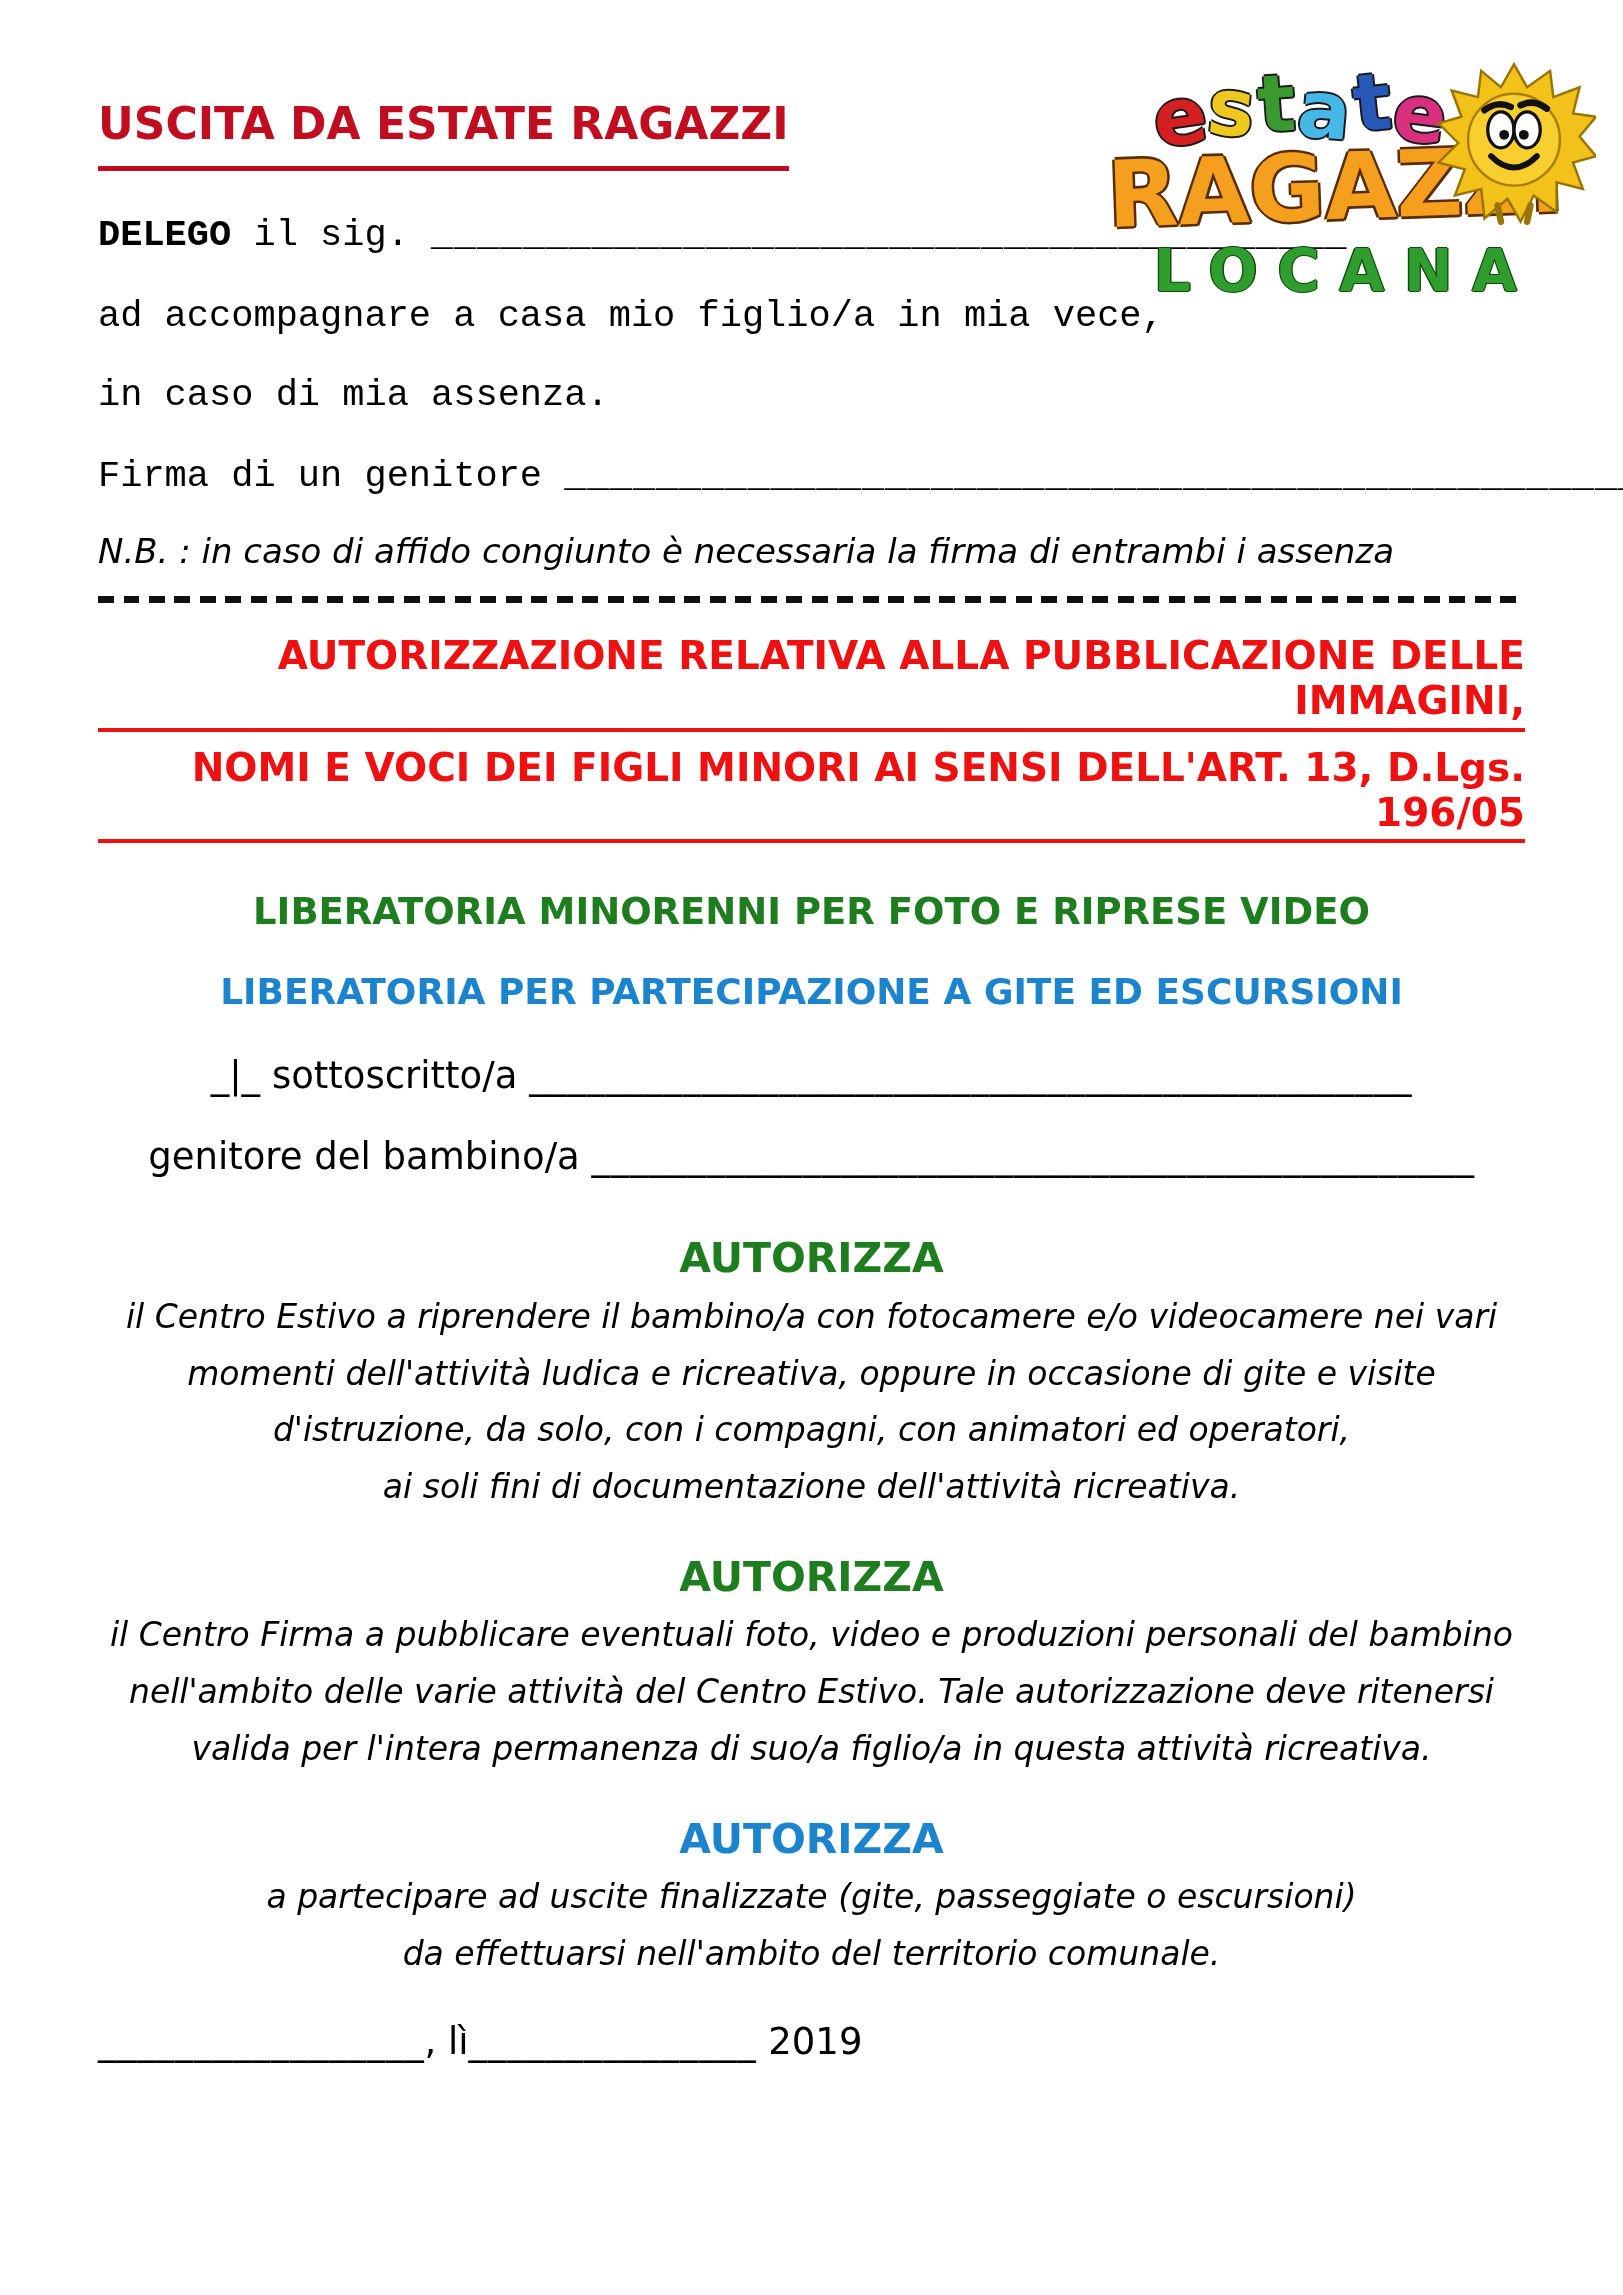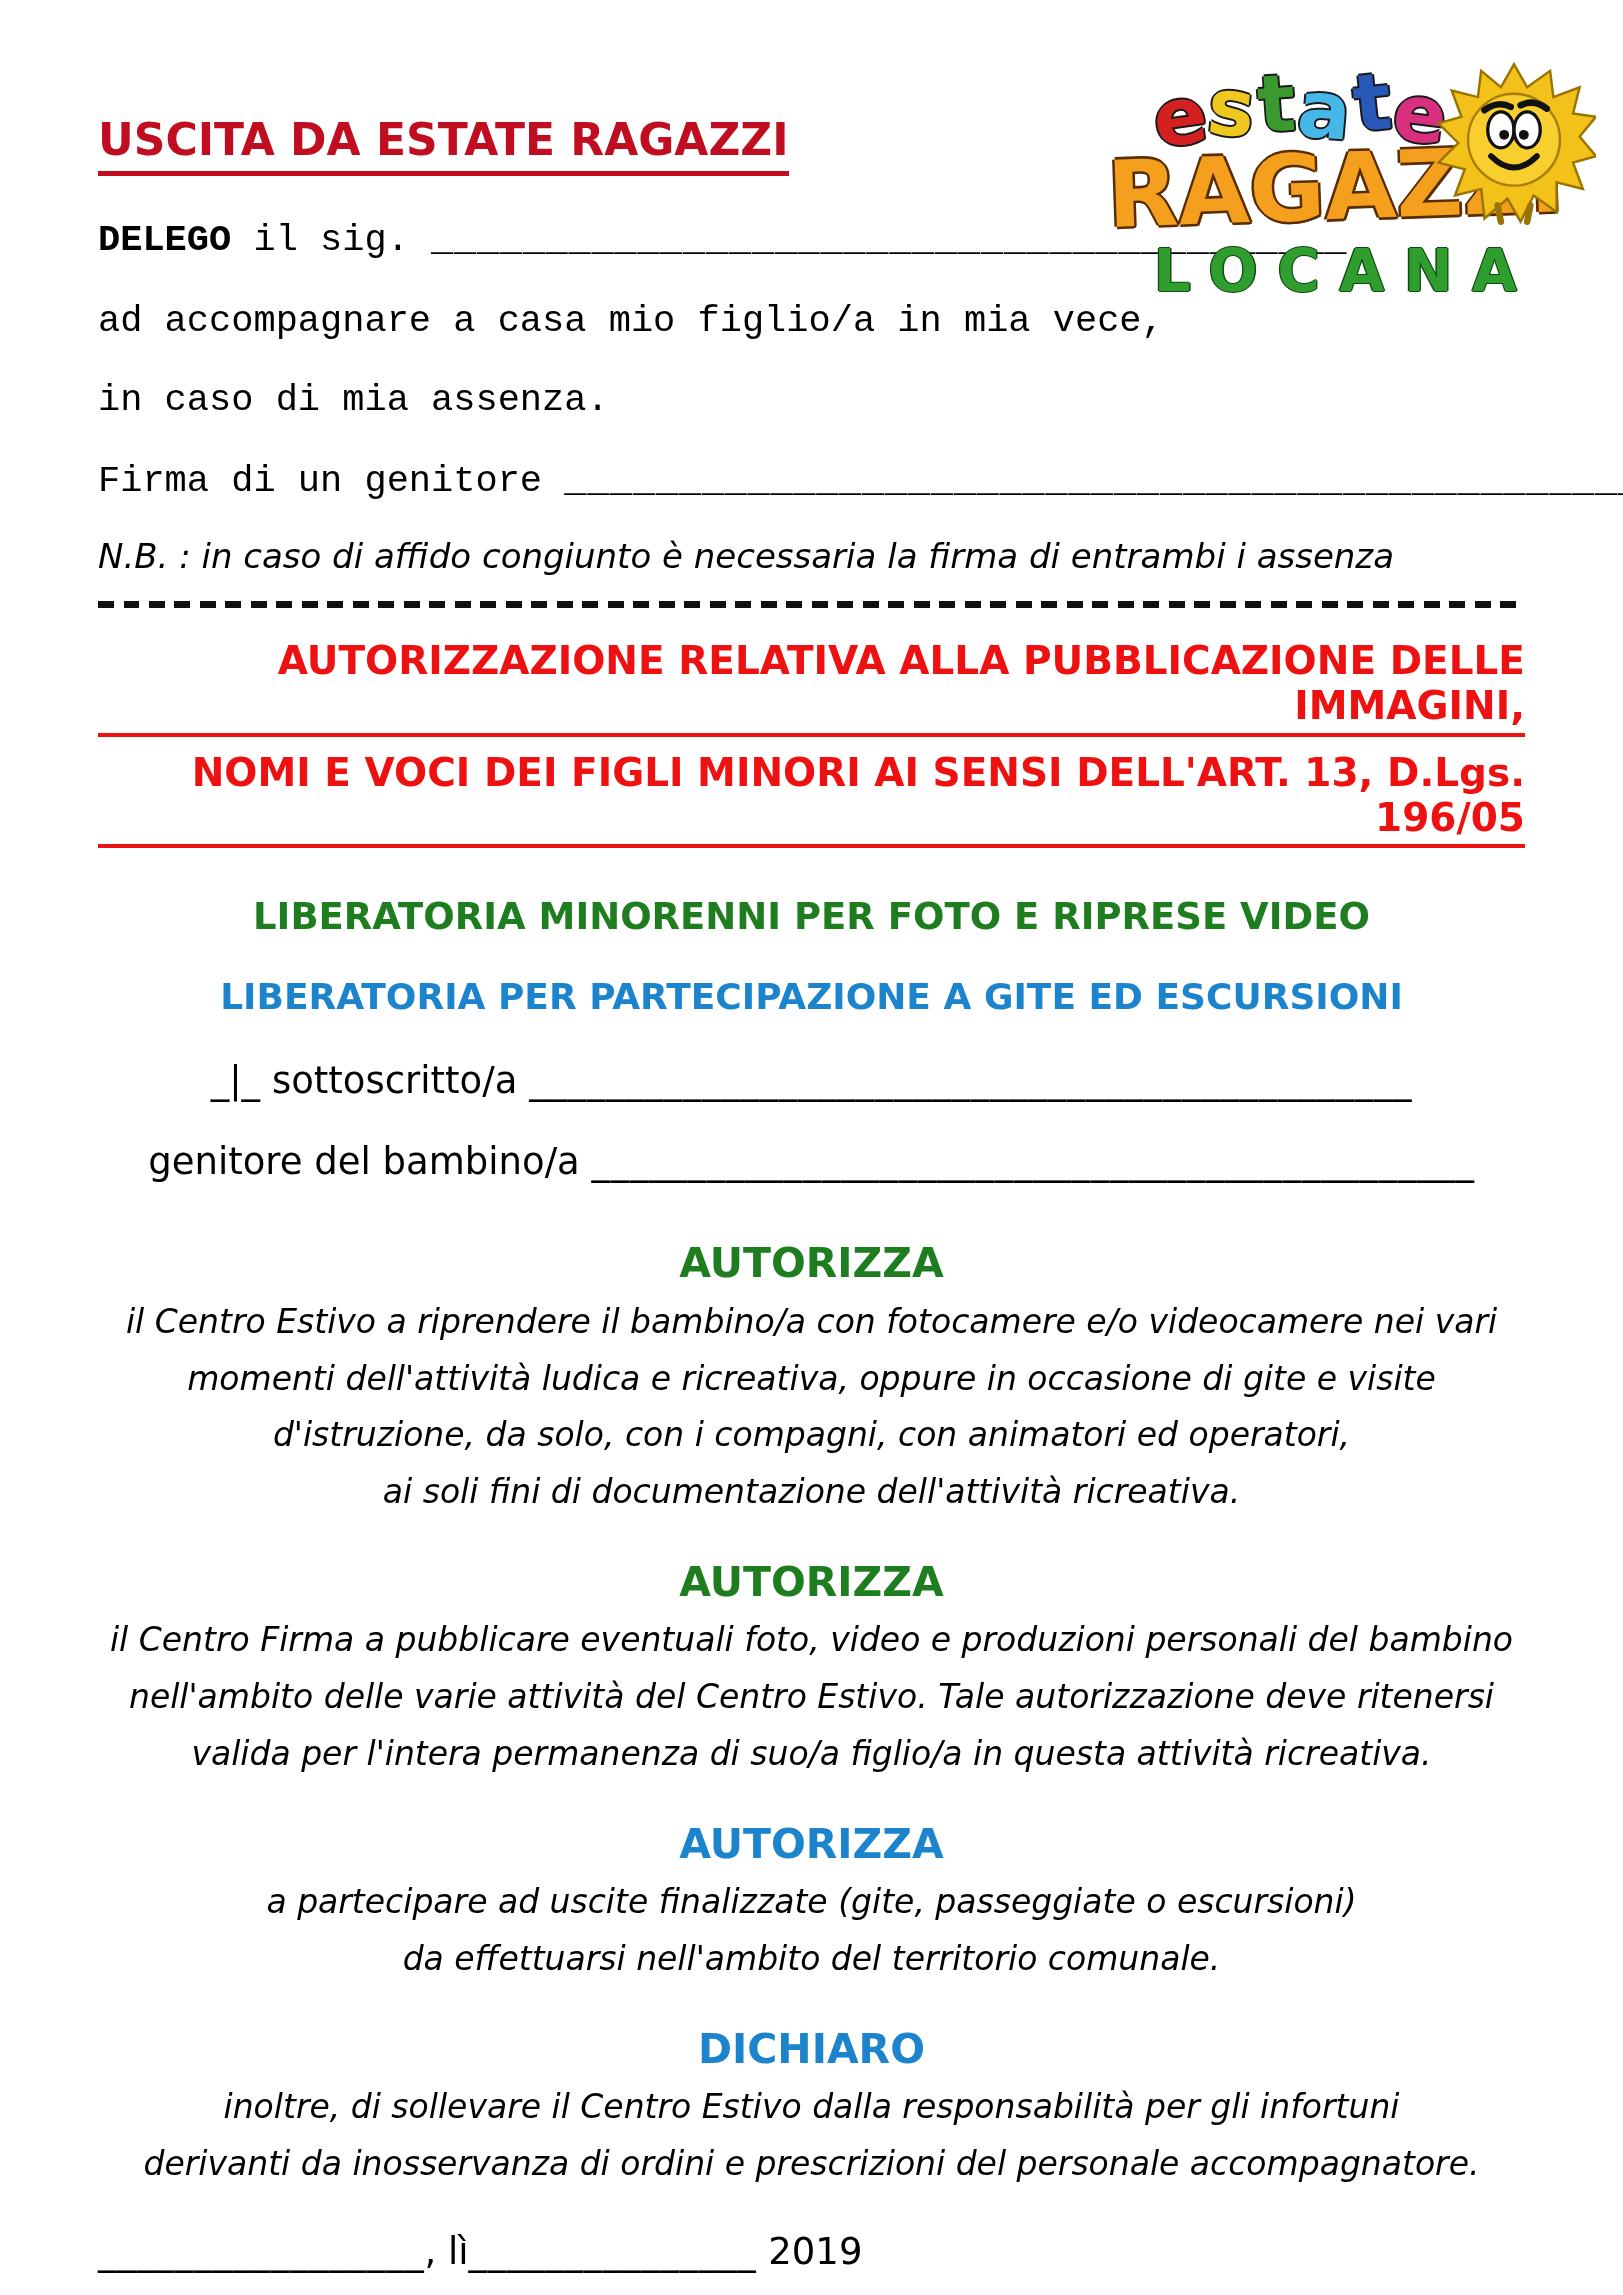--- a/index.html
+++ b/index.html
@@ -25,21 +25,21 @@
   .estate span:nth-child(6){ color:#d8307f; transform:rotate(7deg) translateY(6.5px); }
   .ragazzi{ font-size:92px; font-weight:bold; line-height:1; margin-top:-6.5px; margin-left:-39px;
             color:#f59f1f; transform:rotate(-2deg);
             text-shadow:2.6px 0 #5a2d00,-2.6px 0 #5a2d00,0 2.6px #5a2d00,0 -2.6px #5a2d00,2px 2px #5a2d00; }
   .locana{ font-size:58px; font-weight:bold; letter-spacing:19.6px; margin-top:3.9px; margin-left:-19.6px;
            color:#2f9e2f; text-shadow:1.3px 0 #0f4a0f,-1.3px 0 #0f4a0f,0 1.3px #0f4a0f,0 -1.3px #0f4a0f; }
   .sun{ position:absolute; right:-11.8px; top:-7.9px; width:164px; height:164px; }
 
   
   .t-title{ display:inline-block; font-size:44px; font-weight:bold; color:#c00d20;
-            border-bottom:5.2px solid #c00d20; padding-bottom:6px; margin-bottom:43px;margin-top:16px; }
+            border-bottom:5.2px solid #c00d20; padding-bottom:17px; margin-bottom:43px; }
   .row{ font-size:37px; white-space:nowrap;font-family:Liberation Mono, monospace; }
   .bold{ font-weight:bold; }
   .blank{ letter-spacing:0.7px; color:#000; }
   .mb-delego{ margin-bottom:39px; }
   .mb-acc{ margin-bottom:37px; }
   .mb-ass{ margin-bottom:39px; }
   .mb-firma{ margin-bottom:34px; }
   .nb{ font-size:34px; font-style:italic; margin-bottom:25px; }
   .div-bold{ height:7.2px; width:100%;
              background:repeating-linear-gradient(90deg,#111 0 15.7px,transparent 15.7px 25.5px);
@@ -147,26 +147,19 @@
   </div>
 
   <div class="sec">
     <h3 class="h-blue">AUTORIZZA</h3>
     <p>
       <span class="pline">a partecipare ad uscite finalizzate (gite, passeggiate o escursioni)</span>
       <span class="pline">da effettuarsi nell'ambito del territorio comunale.</span>
     </p>
   </div>
 
-  <div class="sec">
-    <h3 class="h-blue">DICHIARO</h3>
-    <p>
-      <span class="pline">inoltre, di sollevare il Centro Estivo dalla responsabilità per gli infortuni</span>
-      <span class="pline">derivanti da inosservanza di ordini e prescrizioni del personale accompagnatore.</span>
-    </p>
-  </div>
 
   <div class="date-row">
     <span class="blank">_________________</span><span>, lì</span><span class="blank">_______________</span><span> 2019</span>
   </div>
 
 </div>
 
 
 </body></html>

